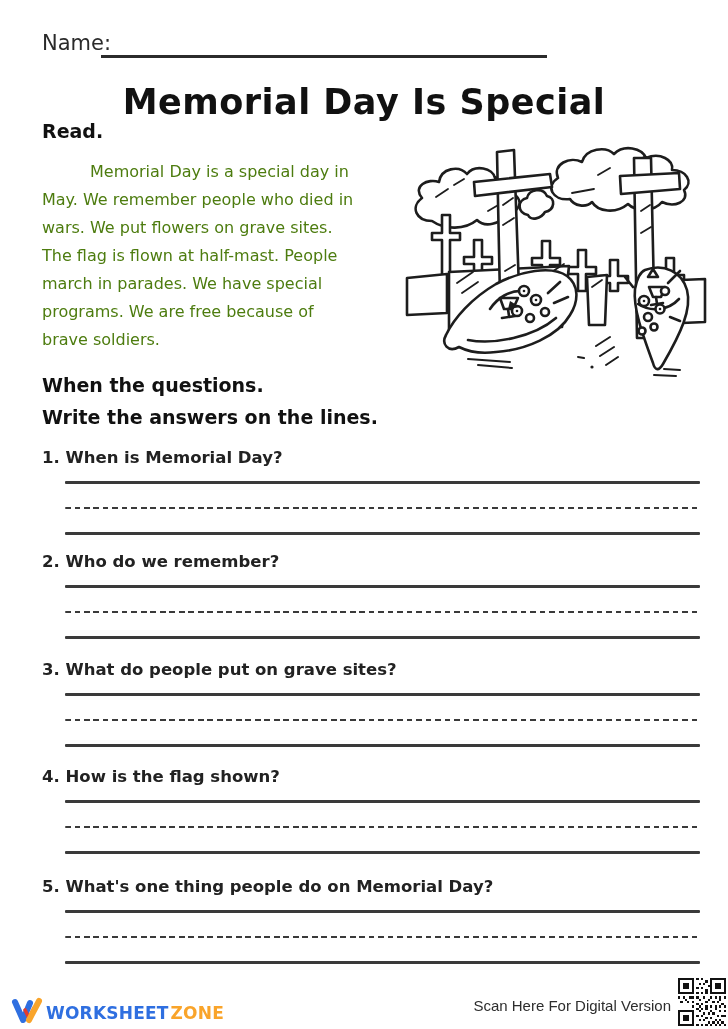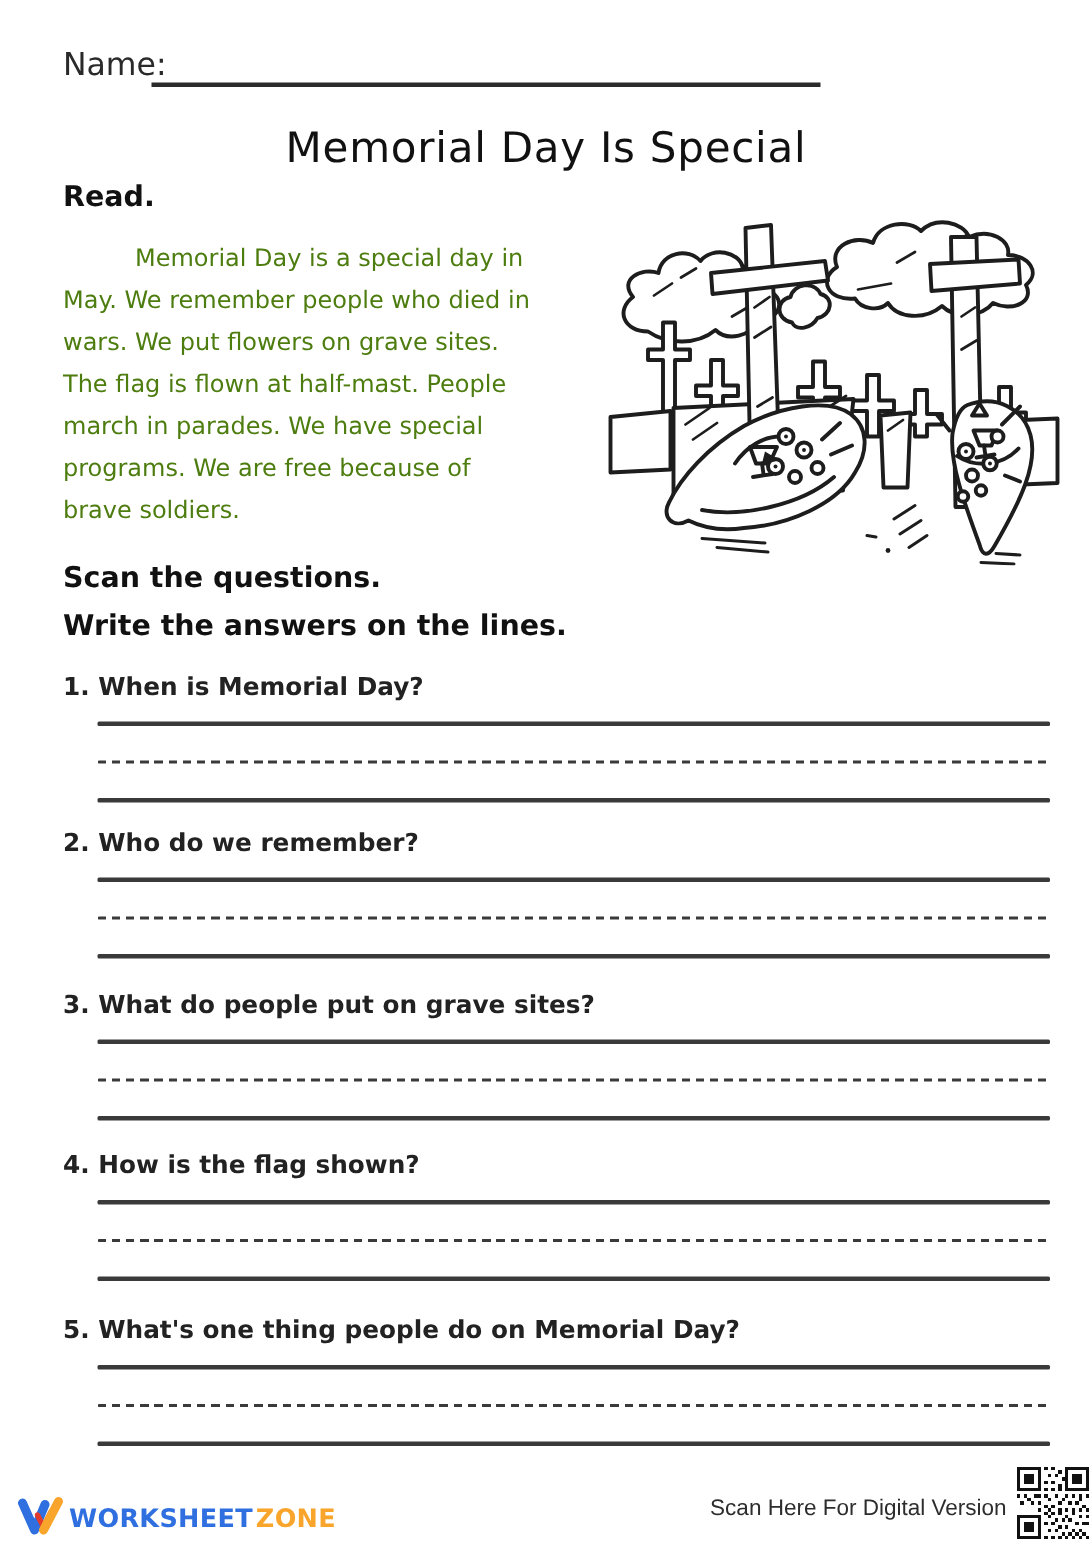--- a/index.html
+++ b/index.html
@@ -5,21 +5,21 @@
   html,body{margin:0;padding:0;background:#ffffff;}
   .page{
     position:relative;width:728px;height:1029px;background:#ffffff;
     font-family:"DejaVu Sans",sans-serif;color:#1e1e1e;overflow:hidden;
   }
   .abs{position:absolute;}
 
   .name-label{left:42px;top:31px;font-size:21px;color:#2a2a2a;}
   .name-line{left:101px;top:55px;width:446px;height:0;border-bottom:3px solid #2b2b2b;}
 
-  .title{left:0;top:82px;width:728px;text-align:center;font-size:28px;font-weight:normal;
+  .title{left:0;top:82px;width:728px;text-align:center;font-size:35px;font-weight:bold;
          letter-spacing:.5px;color:#111;}
 
   .read-heading{left:42px;top:120px;font-size:19px;font-weight:bold;color:#111;}
 
   .passage{left:42px;top:158px;width:380px;font-size:16px;line-height:28px;color:#4d7c0f;}
   .passage .pline{white-space:nowrap;}
   .passage .pline:first-child{text-indent:48px;}
 
   .illustration{left:402px;top:141px;width:312px;height:236px;}
 
@@ -121,21 +121,21 @@
           <circle cx="240" cy="190" r="3.5"></circle>
         <circle cx="242" cy="160" r="1.3" fill="#1d1d1d" stroke="none"></circle>
         <circle cx="258" cy="168" r="1.3" fill="#1d1d1d" stroke="none"></circle>
 
         <path fill="none" stroke-width="2" d="M66,218 l42,3 M76,224 l34,3 M176,216 l6,1 M208,196 l-14,9 M212,206 l-14,9 M216,216 l-12,8 M252,234 l22,1 M262,228 l16,1"></path>
         <circle cx="190" cy="226" r="1.6" fill="#1d1d1d" stroke="none"></circle>
       </g>
     </svg>
   </div>
 
-  <div class="abs instr1">Scan the questions.</div>
+  <div class="abs instr1">When the questions.</div>
   <div class="abs instr2">Write the answers on the lines.</div>
 
   <div class="abs q-block q1">
     <div class="q-label">1. When is Memorial Day?</div>
     <div class="ans-line l1"></div>
     <div class="ans-line l2 dashed"></div>
     <div class="ans-line l3"></div>
   </div>
   <div class="abs q-block q2">
     <div class="q-label">2. Who do we remember?</div>

